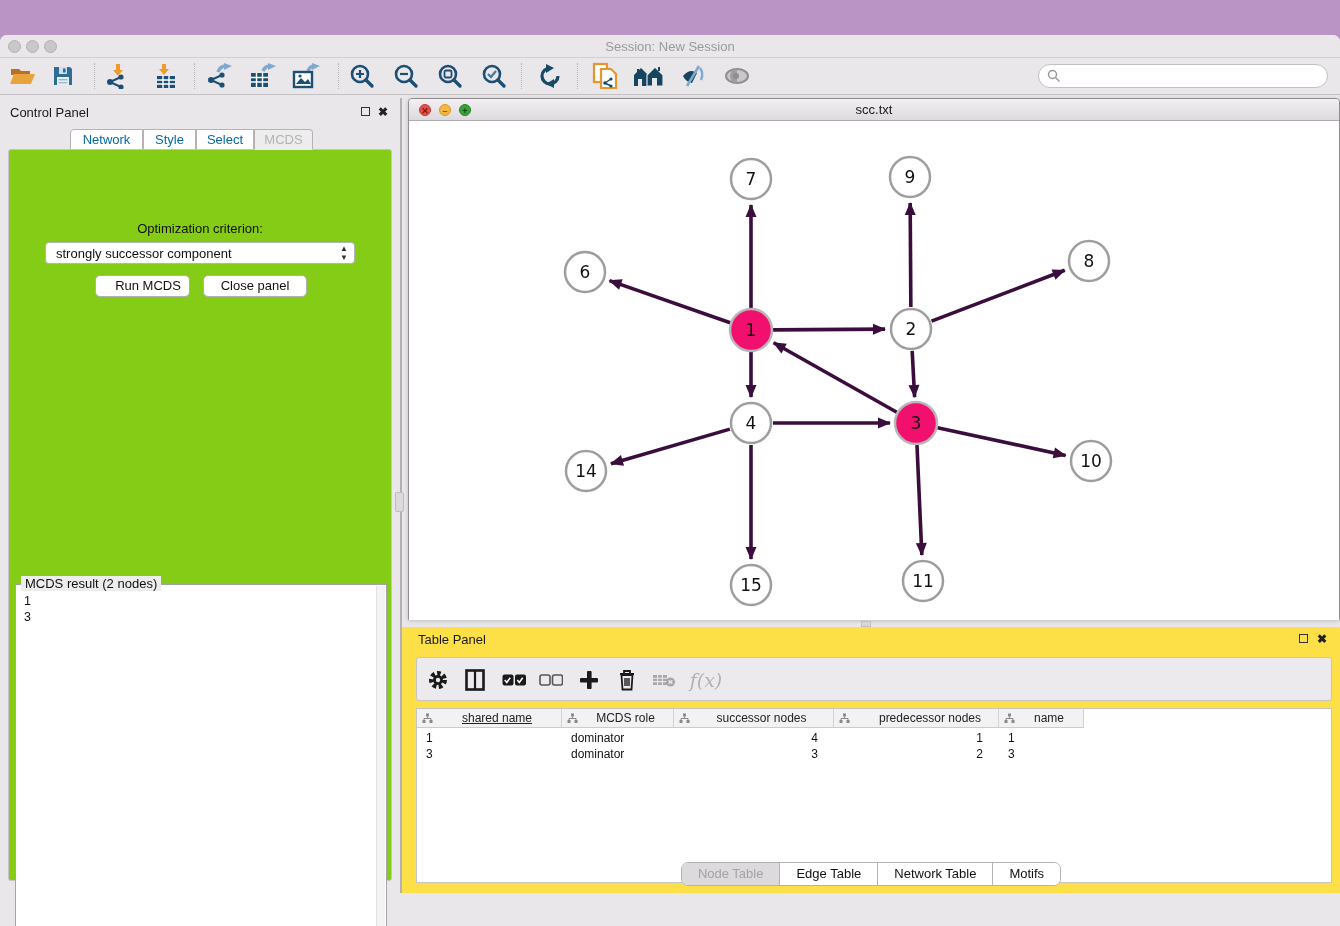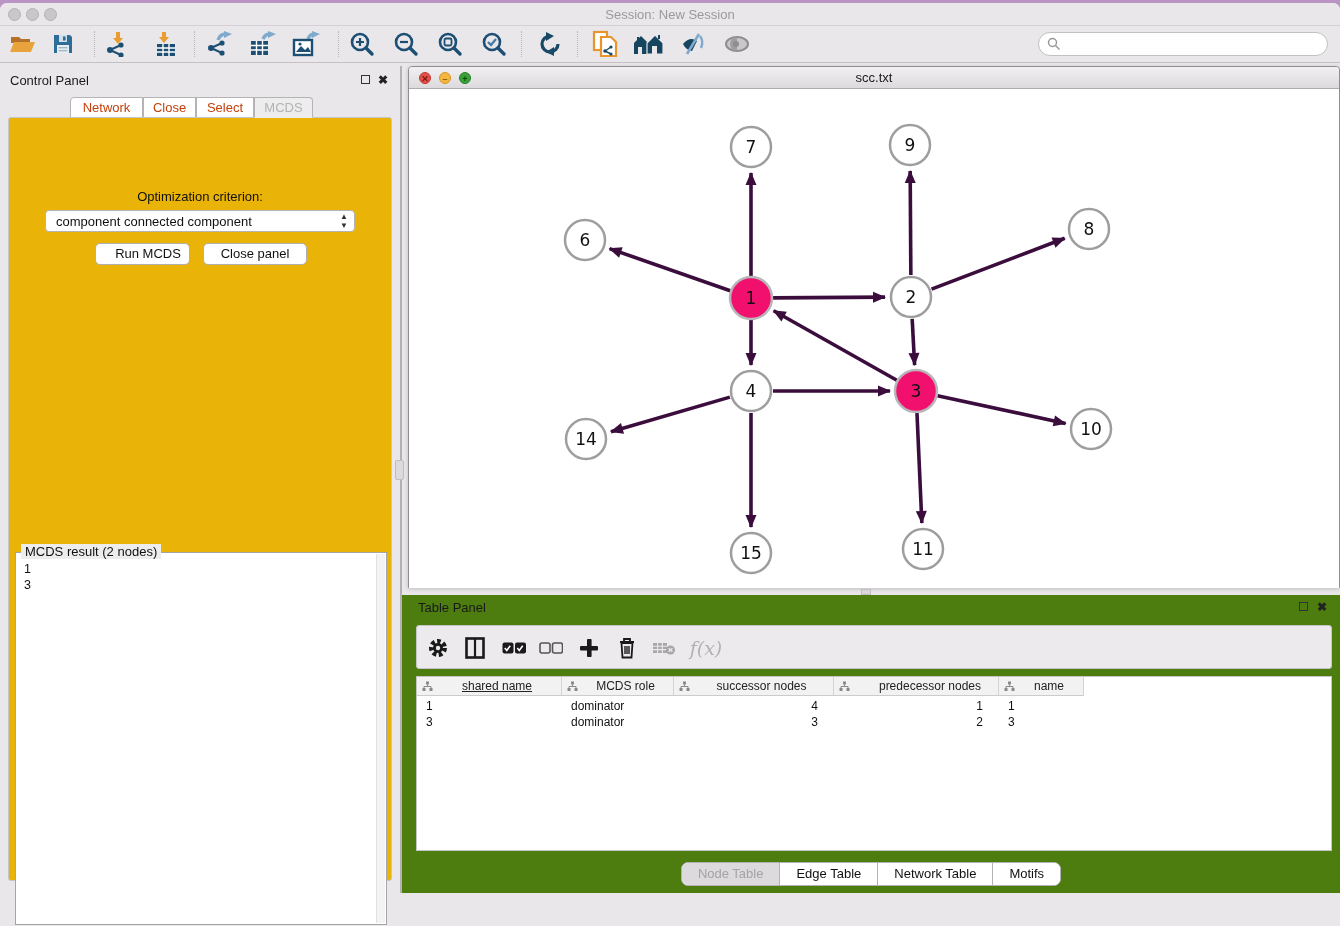--- a/index.html
+++ b/index.html
@@ -1,38 +1,38 @@
 <!DOCTYPE html>
 <html><head>
 <meta charset="utf-8">
 <style>
   * { margin:0; padding:0; box-sizing:border-box; }
   html,body { width:1340px; height:926px; overflow:hidden; }
   body { font-family:"Liberation Sans", sans-serif; background:#b994c4; position:relative; }
-  .screen { position:absolute; inset:0; }
+  .screen { position:absolute; inset:0;margin-top:32px; }
   .window { position:absolute; left:0; right:0; top:3px; bottom:0; background:#e9e7e9; border-radius:7px 7px 0 0; }
 
   
   .titlebar { position:absolute; left:0; right:0; top:3px; height:23px; background:#e9e7e9; border-radius:7px 7px 0 0; border-bottom:1px solid #d2d0d2; }
   .titlebar .win-title { position:absolute; left:0; right:0; top:4px; text-align:center; font-size:13px; color:#9b999b; }
   .tl-dot { position:absolute; top:5px; width:13px; height:13px; border-radius:50%; background:#c9c7c9; border:1px solid #b3b1b3; }
 
   
   .main-toolbar { position:absolute; left:0; right:0; top:26px; height:37px; background:#e9e7e9; border-bottom:1px solid #c3c1c3; }
   .tb-btn { position:absolute; top:3px; width:34px; height:30px; display:flex; align-items:center; justify-content:center; cursor:default; }
   .tb-sep { position:absolute; top:5px; height:26px; width:0; border-left:1px dotted #b8b6b8; }
   .search-field { position:absolute; right:12px; top:6px; width:290px; height:24px; background:#fff; border:1px solid #c2c0c2; border-radius:12px; display:flex; align-items:center; padding-left:8px; }
 
   
   .control-panel { position:absolute; left:0; top:66px; width:400px; bottom:33px; background:#e9e7e9; }
   .cp-title { position:absolute; left:10px; top:7px; font-size:13px; color:#1a1a1a; }
   .panel-ctl { position:absolute; top:7px; font-size:12px; color:#222; cursor:default; }
-  .cp-body { position:absolute; left:8px; right:8px; top:51px; bottom:12px; background:#eab308; border:1px solid #c6c4c6; border-radius:3px;text-decoration:underline; }
+  .cp-body { position:absolute; left:8px; right:8px; top:51px; bottom:12px; background:#84cc16; border:1px solid #c6c4c6; border-radius:3px;text-decoration:underline; }
   .cp-tabs { position:absolute; left:0; top:31px; width:100%; height:21px; }
-  .cp-tab { position:absolute; top:0; height:21px; line-height:20px; text-align:center; font-size:13px; background:#fff; border:1px solid #b5b3b5; color:#c2410c; cursor:default; }
+  .cp-tab { position:absolute; top:0; height:21px; line-height:20px; text-align:center; font-size:13px; background:#fff; border:1px solid #b5b3b5; color:#0369a1; cursor:default; }
   .cp-tab.first { border-radius:4px 0 0 0; }
   .cp-tab.active { background:#ededed; color:#b4b2b4; border-bottom:1px solid #ededed; border-radius:0 4px 0 0; z-index:3; }
   .opt-label { position:absolute; left:0; width:100%; top:71px; text-align:center; font-size:13px; color:#111; }
   .dropdown { position:absolute; left:36px; top:92px; width:310px; height:22px; background:#fff; border:1px solid #b5b3b5; border-radius:4px; font-size:13px; color:#111; display:flex; align-items:center; padding-left:10px; cursor:default; }
   .dropdown .stepper { position:absolute; right:6px; top:1px; font-size:8px; line-height:9px; color:#333; text-align:center; }
   .cp-btn { position:absolute; top:125px; height:22px; background:#fff; border:1px solid #b0aeb0; border-radius:5px; font-size:13px; color:#111; text-align:center; line-height:20px; cursor:default; }
   .groupbox { position:absolute; left:6px; top:434px; width:372px; height:373px; border:1px solid #a5a3a5; background:#fff; }
   .groupbox .legend { position:absolute; top:-9px; left:5px; background:#ededed; padding:0 4px; font-size:13px; color:#111; }
   .groupbox .gb-scroll { position:absolute; top:1px; bottom:1px; right:1px; width:9px; background:#f3f3f3; border-left:1px solid #e0e0e0; }
   .groupbox .gb-content { position:absolute; left:8px; top:8px; font-size:12.5px; line-height:16px; color:#111; white-space:pre; }
@@ -44,21 +44,21 @@
 
   
   .net-window { position:absolute; left:408px; top:66px; width:932px; height:522px; border:1px solid #8f8d8f; border-radius:4px 4px 0 0; background:#fff; box-shadow:0 1px 4px rgba(0,0,0,0.18); }
   .net-titlebar { position:absolute; left:0; right:0; top:0; height:22px; background:linear-gradient(#f2f0f2,#dcdadc); border-bottom:1px solid #aeacae; border-radius:4px 4px 0 0; }
   .net-title { position:absolute; left:0; right:0; top:3px; text-align:center; font-size:13px; color:#1a1a1a; }
   .net-dot { position:absolute; top:5px; width:12px; height:12px; border-radius:50%; font-size:9px; font-weight:bold; text-align:center; line-height:12px; cursor:default; }
   .net-canvas { position:absolute; left:0; top:22px; width:930px; height:499px; background:#fff; overflow:hidden; }
   .graph-label { font-family:"DejaVu Sans", sans-serif; font-size:17px; fill:#111; }
 
   
-  .table-panel { position:absolute; left:402px; top:595px; right:0; bottom:33px; background:#4d7c0f;padding-left:43px; }
+  .table-panel { position:absolute; left:402px; top:595px; right:0; bottom:33px; background:#fde047;padding-left:43px; }
   .tp-title { position:absolute; left:16px; top:5px; font-size:13px; color:#1a1a1a; }
   .tp-toolbar { position:absolute; left:14px; right:8px; top:30px; height:44px; border:1px solid #c6c4c6; border-radius:3px; background:#eceaec; }
   .tp-ic { position:absolute; top:7px; width:30px; height:30px; display:flex; align-items:center; justify-content:center; cursor:default; }
   .fx { font-family:"DejaVu Serif", serif; font-style:italic; font-size:19px; color:#b2b0b2; }
   .tp-table { position:absolute; left:14px; right:8px; top:81px; height:175px; background:#fff; border:1px solid #c6c4c6; }
   .tp-header { position:absolute; left:0; top:0; height:19px; display:flex; }
   .tp-th { height:19px; background:#f2f2f2; border-right:1px solid #d4d4d4; border-bottom:1px solid #cccccc; display:flex; align-items:center; font-size:12px; color:#222; }
   .tp-th .th-label { flex:1; text-align:center; }
   .tp-row { position:absolute; left:0; display:flex; height:16px; }
   .tp-td { font-size:12px; color:#111; line-height:16px; overflow:hidden; white-space:nowrap; }
@@ -234,28 +234,28 @@
     <span style="font-size:12px;color:#333;margin-left:5px;"></span>
   </div>
 </div>
 
 <div class="control-panel">
   <div class="cp-title">Control Panel</div>
   <span class="panel-ctl" style="right:30px"><span class="sq-icon"></span></span>
   <span class="panel-ctl x-icon" style="right:12px">✖</span>
   <div class="cp-tabs" id="cp-tabs">
         <div class="cp-tab first" style="left: 70px; width: 73px;">Network</div>
-        <div class="cp-tab" style="left: 143px; width: 53px;">Close</div>
+        <div class="cp-tab" style="left: 143px; width: 53px;">Style</div>
         <div class="cp-tab" style="left: 196px; width: 58px;">Select</div>
         <div class="cp-tab active" style="left: 254px; width: 59px;">MCDS</div>
       </div>
   <div class="cp-body">
     <div class="opt-label">Optimization criterion:</div>
     <div class="dropdown">
-      <span>component connected component</span>
+      <span>strongly successor component</span>
       <span class="stepper">▲<br>▼</span>
     </div>
     <div class="cp-btn" style="left:86px; width:95px;padding-left:11px;">Run MCDS</div>
     <div class="cp-btn" style="left:194px; width:104px;">Close panel</div>
     <div class="groupbox">
       <span class="legend">MCDS result (2 nodes)</span>
       <div class="gb-content" id="result-lines">1
 3</div>
       <div class="gb-scroll"></div>
     </div>

